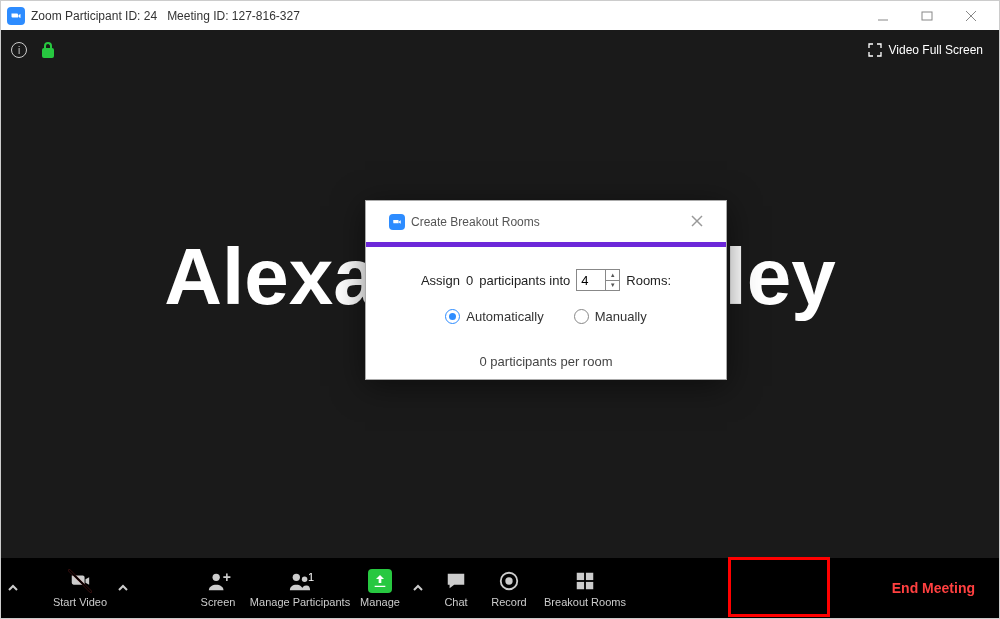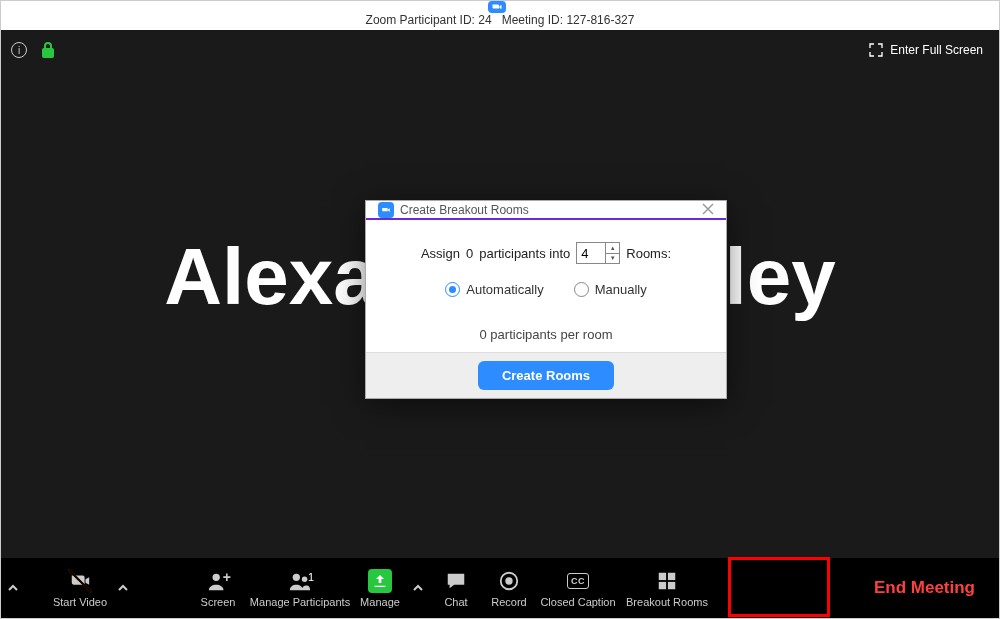--- a/index.html
+++ b/index.html
@@ -1,18 +1,18 @@
 <!DOCTYPE html>
 <html><head>
 <meta charset="utf-8">
 <style>
   * { box-sizing: border-box; margin: 0; padding: 0; font-family: Arial, Helvetica, sans-serif; }
   body { width: 1000px; height: 619px; overflow: hidden; background: #fff; }
   .window { width: 1000px; height: 619px; display: flex; flex-direction: column; border: 1px solid #ccc; }
-  .titlebar { height: 29px; background: #fff; display: flex; align-items: center; padding: 0 14px; font-size: 12px; color: #333; border-top-left-radius: 4px; border-top-right-radius: 4px; flex-direction: column; }
+  .titlebar { height: 29px; background: #fff; display: flex; align-items: center; padding: 0 6px; font-size: 12px; color: #333; border-top-left-radius: 4px; border-top-right-radius: 4px; }
   .zoom-badge { width: 18px; height: 18px; border-radius: 4px; background: #2d8cff; display: inline-flex; align-items: center; justify-content: center; margin-right: 6px; }
   .zoom-badge svg { width: 12px; height: 12px; fill: #fff; }
   .titleflex { flex: 1; }
   .winbtn { width: 44px; height: 29px; display: inline-flex; align-items: center; justify-content: center; color: #666; }
   .winbtn svg { width: 12px; height: 12px; stroke: #888; stroke-width: 1; fill: none; }
 
   .content { flex: 1; background: #1a1a1a; position: relative; }
 
   .topbar { position: absolute; top: 0; left: 0; right: 0; height: 40px; display: flex; align-items: center; color: #fff; padding: 0 10px; z-index: 2; }
   .info-icon { width: 16px; height: 16px; border: 1.5px solid #ccc; border-radius: 50%; display: inline-flex; align-items: center; justify-content: center; font-size: 10px; color: #ccc; }
@@ -21,21 +21,21 @@
   .lock-icon .body { position:absolute; bottom:0; width:12px; height:10px; background:#27c840; border-radius:2px; }
   .lock-icon .shackle { position: absolute; top: 0; left: 2px; width: 8px; height: 8px; border: 2px solid #27c840; border-bottom: none; border-radius: 5px 5px 0 0; }
 
   .fullscreen { margin-left: auto; display: inline-flex; align-items: center; gap: 6px; font-size: 12px; color: #fff; padding: 4px 6px; cursor: pointer; }
   .fullscreen svg { width: 16px; height: 16px; stroke: #fff; stroke-width: 2; fill: none; }
 
   .bigname { position: absolute; top: 42%; left: 0; right: 0; transform: translateY(-50%); text-align: center; color: #fff; font-size: 80px; font-weight: 700; letter-spacing: 0px; z-index: 1;}
 
   
   .dialog { position: absolute; left: 364px; top: 170px; width: 362px; background: #fff; border: 1px solid #aaa; box-shadow: 0 6px 30px rgba(0,0,0,0.5); z-index: 5; font-size: 13px; color: #333; }
-  .dlg-title { height: 19px; display: flex; align-items: center; padding: 0 12px; border-bottom: 2px solid #6d28d9; background:#fff; }
+  .dlg-title { height: 46px; display: flex; align-items: center; padding: 0 23px; border-bottom: 5px solid #6d28d9; background:#fff; }
   .dlg-title .zoom-badge { width:16px; height:16px; }
   .dlg-title .zoom-badge svg { width:10px; height:10px; }
   .dlg-title-text { font-size: 12px; color: #555; }
   .dlg-close { margin-left: auto; color: #888; cursor: pointer; font-size: 14px; }
   .dlg-body { padding: 22px 10px 10px 10px; text-align: center; }
   .assign-row { display: flex; align-items: center; justify-content: center; gap: 6px; margin-bottom: 18px; color:#222; font-size:13px;}
   .numinput-wrap { display:inline-flex; border:1px solid #888; height:22px; }
   .numinput { width: 28px; height: 20px; border: none; text-align: left; font-size: 13px; padding-left:4px; outline:none; }
   .spinners { width: 14px; display:flex; flex-direction:column; border-left:1px solid #888;}
   .spinners div { flex:1; display:flex; align-items:center; justify-content:center; font-size:6px; color:#555; border-bottom:1px solid #888; cursor:pointer; }
@@ -61,21 +61,21 @@
 
   .chev { display:flex; align-items:center; justify-content:center; height:60px; width:16px; cursor:pointer; }
   .chev svg { width:10px; height:10px; stroke:#ccc; stroke-width:2; fill:none; }
 
   .share-icon { background:#27c840; border-radius:4px; padding:3px; }
   .share-icon svg { fill:#fff; width:16px; height:16px;}
 
   .cc-box { border:1.5px solid #ccc; border-radius:3px; font-size:9px; font-weight:bold; padding:2px 3px; letter-spacing:0.5px; }
 
   .breakout-highlight { border:3px solid red; position:absolute; width:102px; height:60px; bottom:1px; }
-  .endmeeting { margin-left:auto; color:#ff4040; font-size:17px; font-weight:600; padding-right:20px; cursor:pointer;}
+  .endmeeting { margin-left:auto; color:#ff4040; font-size:14px; font-weight:600; padding-right:20px; cursor:pointer;}
 
   .pcount { position:absolute; top:2px; right:-2px; color:#fff; font-size:11px; }
 
   .strike { position:absolute; width:32px; height:2px; background:#ff4040; transform:rotate(45deg); top:11px; left:-4px; border:1px solid #000; }
 </style>
 </head>
 <body>
 
 <div class="window">
 
@@ -116,21 +116,21 @@
     <div class="topbar">
       <span class="info-icon">i</span>
       <span class="lock-icon">
         <span class="shackle"></span>
           <span class="body"></span>
       </span>
       <span class="fullscreen">
         <svg viewBox="0 0 24 24">
             <path d="M3 9V3h6M21 9V3h-6M3 15v6h6M21 15v6h-6"></path>
           </svg>
-        <span>Enter Full Screen</span>
+        <span>Video Full Screen</span>
       </span>
     </div>
 
     <div class="bigname">Alexander Hadley</div>
 
     <div class="dialog">
       <div class="dlg-title">
         <span class="zoom-badge">
           <svg viewBox="0 0 24 24">
               <path d="M3 7h11a2 2 0 0 1 2 2v6H5a2 2 0 0 1-2-2V7zm14 3l4-2v8l-4-2v-4z"></path>
@@ -163,23 +163,20 @@
             <span class="r"></span>
             <span>Automatically</span>
           </label>
           <label class="radio">
             <span class="r"></span>
             <span>Manually</span>
           </label>
         </div>
         <div class="perroom">0 participants per room</div>
       </div>
-      <div class="dlg-footer">
-        <button class="createbtn">Create Rooms</button>
-      </div>
     </div>
 
     <div class="toolbar">
 
       <div class="chev">
         <svg viewBox="0 0 10 10">
             <path d="M1 7l4-4 4 4"></path>
           </svg>
       </div>
 
@@ -249,26 +246,20 @@
       <div class="tbtn" style="width:56px">
         <div class="ticon">
           <svg viewBox="0 0 24 24">
               <circle cx="12" cy="12" r="9" fill="none" stroke="#ccc" stroke-width="2"></circle>
               <circle cx="12" cy="12" r="4"></circle>
             </svg>
         </div>
         <span class="label">Record</span>
       </div>
 
-      <div class="tbtn" style="width:82px">
-        <div class="ticon">
-          <span class="cc-box">CC</span>
-        </div>
-        <span class="label">Closed Caption</span>
-      </div>
 
       <div class="tbtn" style="width:96px">
         <div class="ticon">
           <svg viewBox="0 0 24 24">
               <rect x="3" y="3" width="8" height="8"></rect>
               <rect x="13" y="3" width="8" height="8"></rect>
               <rect x="3" y="13" width="8" height="8"></rect>
               <rect x="13" y="13" width="8" height="8"></rect>
             </svg>
         </div>

